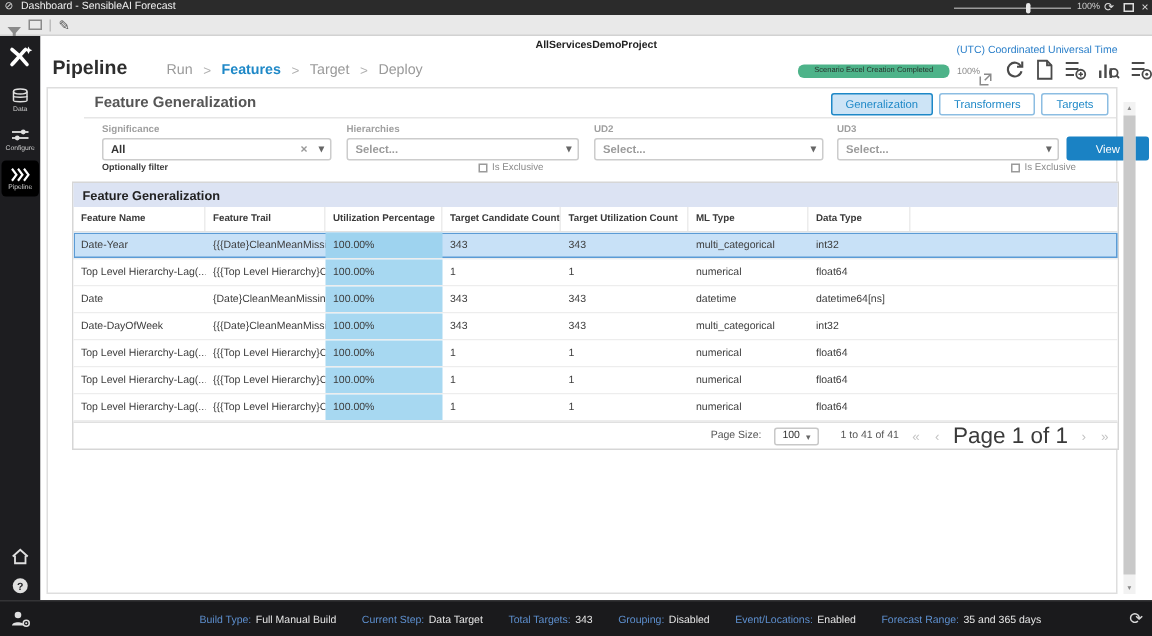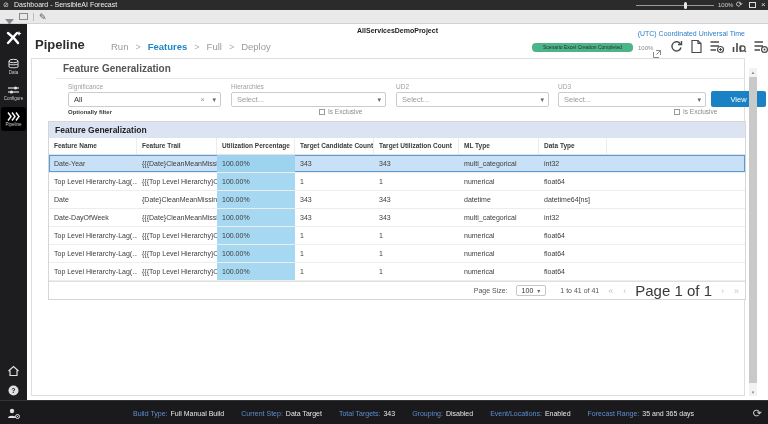--- a/index.html
+++ b/index.html
@@ -64,21 +64,21 @@
   
   .panel { position:absolute; left:4px; top:34px; width:714px; height:338px; border:1px solid #dedede; background:#fff;padding-left:24px; }
   .section-head { position:relative; height:20px; border-bottom:1px solid #e6e6e6; }
   .section-title { position:absolute; left:7px; top:0; font-size:10px; font-weight:bold; color:#555; line-height:20px; }
   .tabs { position:absolute; right:5px; top:3px; display:flex; gap:4px; }
   .tab-btn { font-size:7.5px; color:#1e88c7; background:#fff; border:1px solid #8cbde2; border-radius:2px; padding:2px 9px; line-height:1.2; cursor:pointer; font-family:inherit; }
   .tab-btn.active { background:#cde4f6; border-color:#1e88c7; }
 
   
   .filters { position:relative; height:42px; }
-  .ffield { position:absolute; top:4px; }
+  .ffield { position:absolute; top:4px;font-weight:bold; }
   .ffield .flabel { font-size:6.5px; color:#a0a0a0; margin-bottom:2px; }
   .fselect { position:relative; height:15px; border:1px solid #ccc; border-radius:2px; background:#fff; font-size:7.5px; line-height:13px; padding-left:5px; color:#333; }
   .fselect .placeholder { color:#9a9a9a; }
   .fselect .clear-x { position:absolute; right:15px; top:0; color:#999; font-size:8px; line-height:13px; }
   .fselect .caret { position:absolute; right:4px; top:0; color:#666; font-size:7px; line-height:13px; }
   .f-sig { left:12px; width:153px; }
   .f-hier { left:175px; width:155px; }
   .f-ud2 { left:340px; width:153px; }
   .f-ud3 { left:502px; width:148px; }
   .view-btn { position:absolute; left:655px; top:12px; width:55px; height:16px; background:#1a82c4; color:#fff; font-size:7.5px; border:none; border-radius:2px; cursor:pointer; font-family:inherit; }
@@ -197,21 +197,21 @@
 
   <div class="main">
     <div class="project-name">AllServicesDemoProject</div>
     <div class="timezone">(UTC) Coordinated Universal Time</div>
     <div class="page-title">Pipeline</div>
     <div class="breadcrumb">
         <span class="crumb">Run</span>
         <span class="crumb-sep">&gt;</span>
         <span class="crumb active">Features</span>
         <span class="crumb-sep">&gt;</span>
-        <span class="crumb">Full</span>
+        <span class="crumb">Target</span>
         <span class="crumb-sep">&gt;</span>
         <span class="crumb">Deploy</span>
       </div>
 
     <div class="progress-wrap">
       <div class="progress-label">Scenario Excel Creation Completed</div>
     </div>
     <div class="progress-pct">100%</div>
     <span class="ext-link">
       <svg width="8" height="8" viewBox="0 0 8 8">
@@ -241,20 +241,25 @@
       <svg width="14" height="13" viewBox="0 0 14 13">
         <path d="M0.5 2 H9 M0.5 6 H9 M0.5 10 H6" stroke="#4a4a4a" stroke-width="1.4" fill="none"></path>
         <circle cx="10.5" cy="9.5" r="2.9" fill="none" stroke="#4a4a4a" stroke-width="1.2"></circle>
         <circle cx="10.5" cy="9.5" r="1" fill="#4a4a4a"></circle>
       </svg>
     </div>
 
     <div class="panel">
       <div class="section-head">
         <span class="section-title">Feature Generalization</span>
+        <div class="tabs">
+          <button class="tab-btn active">Generalization</button>
+          <button class="tab-btn">Transformers</button>
+          <button class="tab-btn">Targets</button>
+        </div>
       </div>
 
       <div class="filters">
         <div class="ffield f-sig">
           <div class="flabel">Significance</div>
           <div class="fselect">
             <span>All</span>
             <span class="clear-x">×</span>
             <span class="caret">▾</span>
           </div>

